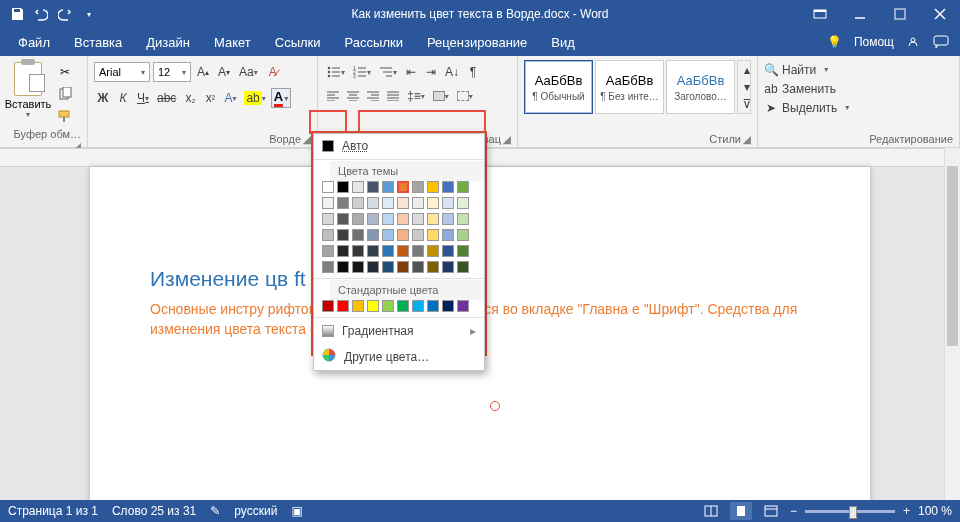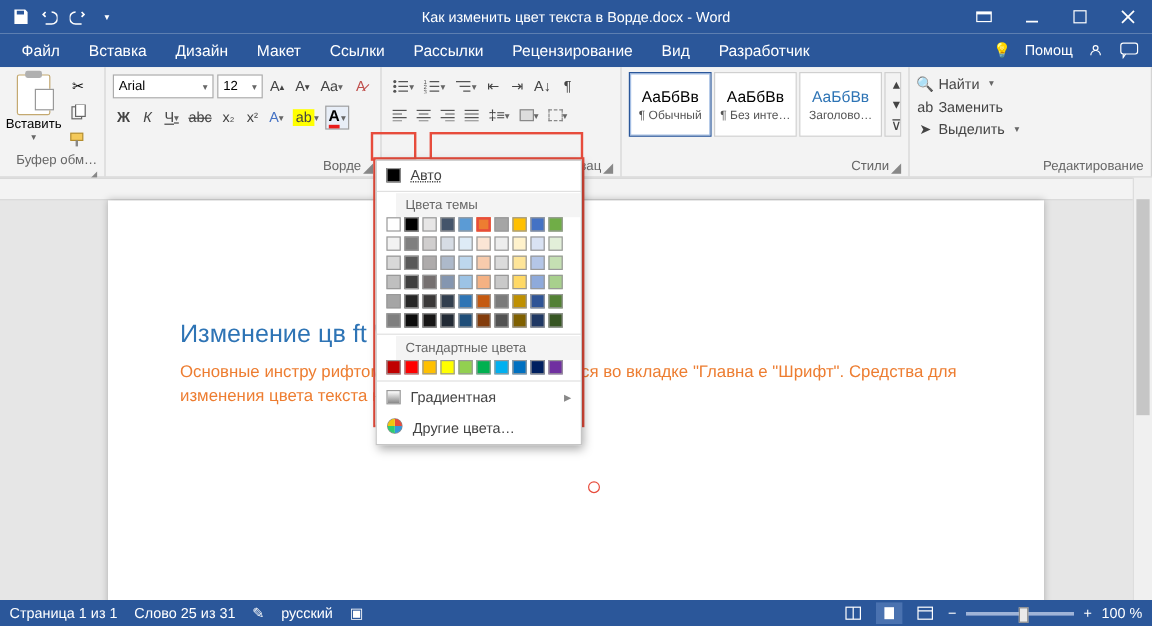--- a/index.html
+++ b/index.html
@@ -31,21 +31,21 @@
   .paste-btn { width: 44px; height: 66px; display:flex; flex-direction:column; align-items:center; }
   .paste-icon { width: 28px; height: 34px; background: #fff; border:1px solid #c4a970; border-radius:2px; position:relative; margin-top:2px;}
   .paste-icon::before{content:"";position:absolute;top:-4px;left:6px;width:14px;height:6px;background:#b0b0b0;border-radius:2px;}
   .paste-icon::after{content:"";position:absolute;bottom:3px;right:-4px;width:14px;height:16px;background:#fff;border:1px solid #999;}
   .clip-side { display:flex; flex-direction:column; gap:2px; position:absolute; left:52px; top:6px;}
   .clip-side .ico { width: 26px; height: 20px; display:flex; align-items:center; justify-content:center;}
 
   
   .font { width: 230px; }
   .font-row1 { display:flex; gap:3px; height:24px; align-items:center;}
-  .font-combo { width:84px; height:20px; background:#fff; border:1px solid #ababab; font-size:11px; padding:1px 4px; display:flex; align-items:center; justify-content:space-between;}
+  .font-combo { width:56px; height:20px; background:#fff; border:1px solid #ababab; font-size:11px; padding:1px 4px; display:flex; align-items:center; justify-content:space-between;}
   .size-combo { width:38px; height:20px; background:#fff; border:1px solid #ababab; font-size:11px; padding:1px 4px; display:flex; align-items:center; justify-content:space-between;}
   .rbtn { height:20px; padding:0 3px; display:flex; align-items:center; justify-content:center; color:#444; min-width:18px;}
   .font-row2 { display:flex; gap:2px; height:24px; align-items:center; margin-top:2px;}
   .bold{font-weight:bold;} .italic{font-style:italic;} .underline{text-decoration:underline;}
   .strike{text-decoration:line-through;}
   .font-color-btn { display:flex; align-items:center; gap:1px; border:1px solid #a0a0a0; padding:0 2px; background:#e8eef7;}
   .font-color-btn .A{font-weight:bold; font-size:13px; position:relative;}
   .font-color-btn .A::after{content:"";display:block;height:3px;background:#e81c1c;}
 
   
@@ -149,21 +149,20 @@
 
 <div class="tabs">
   <div class="tab">Файл</div>
   <div class="tab">Вставка</div>
   <div class="tab">Дизайн</div>
   <div class="tab">Макет</div>
   <div class="tab">Ссылки</div>
   <div class="tab">Рассылки</div>
   <div class="tab">Рецензирование</div>
   <div class="tab">Вид</div>
-  <div class="tab">Разработчик</div>
   <div class="tabs-right">
     <div class="ico">💡</div>
     <div>Помощ</div>
     <div class="ico">
         <svg width="14" height="14">
           <path fill="none" stroke="#fff" d="M3 11a4 4 0 0 1 8 0M7 7a2 2 0 1 0 0-4 2 2 0 0 0 0 4z"></path>
         </svg>
       </div>
     <div class="ico">
         <svg width="16" height="14">

